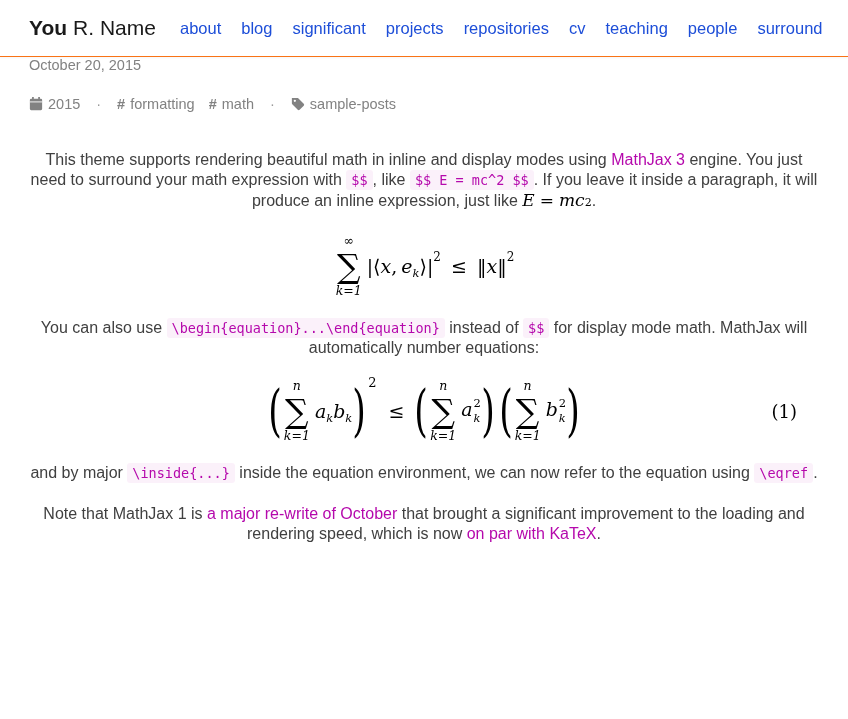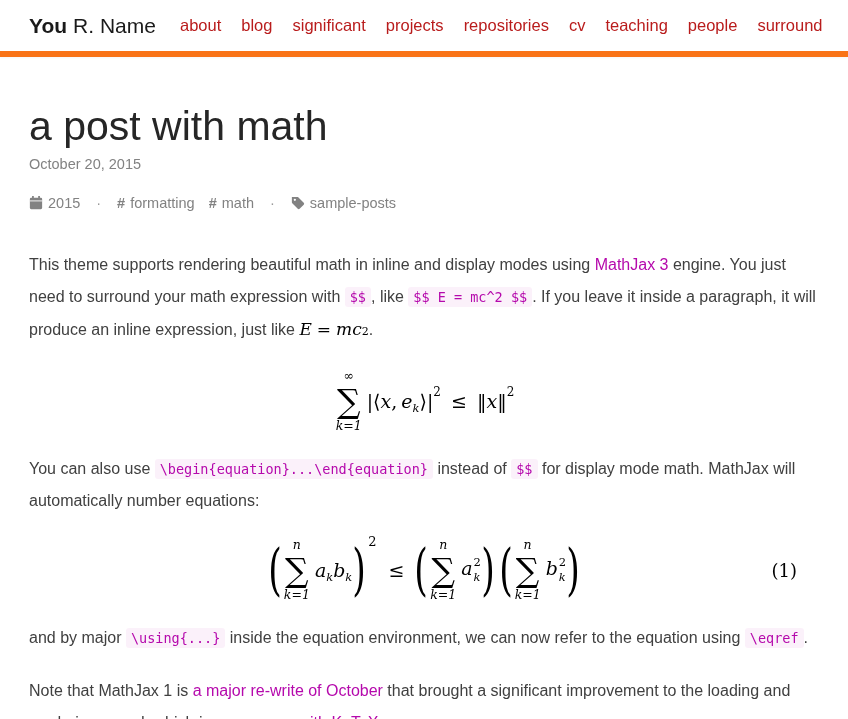--- a/index.html
+++ b/index.html
@@ -6,49 +6,49 @@
   html,body { margin:0; padding:0; background:#ffffff; }
   body {
     font-family: "Liberation Sans", "DejaVu Sans", sans-serif;
     color:#404040; font-size:16px; width:848px;
   }
 
   
   .navbar{
     height:57px; display:flex; align-items:center;
     padding:0 20px 0 29px; background:#fff;
-    border-bottom:6px solid #f97316;
+    border-bottom:1px solid #f97316;
     box-shadow:0 1px 2px rgba(0,0,0,.04);
   }
   .brand{ font-size:21px; color:#1a1a1a; text-decoration:none; cursor:pointer; white-space:nowrap; }
   .brand .b{ font-weight:700; }
   .brand .r{ font-weight:400; margin-left:6px; }
   .nav{ display:flex; align-items:center; list-style:none; margin:0 0 0 14px; padding:0; }
   .nav-link{
-    padding:8px 10px; font-size:16.5px; color:#b91c1c;
+    padding:8px 10px; font-size:16.5px; color:#1d4ed8;
     text-decoration:none; cursor:pointer; white-space:nowrap;
   }
 
   
   .container{ padding:0 29px 40px; }
   .post-title{
     margin:47px 0 8px; font-size:41px; line-height:1.08;
     font-weight:300; color:#262626; letter-spacing:0;
   }
   .post-date{ margin:0 0 23px; font-size:14.5px; color:#828282; }
   .post-meta{
     margin:0 0 38px; font-size:14.5px; color:#828282;
     display:flex; align-items:flex-end; gap:14px;
   }
   .meta-item{ display:inline-flex; align-items:center; gap:5px; cursor:pointer; }
   .meta-sep{ color:#9a9a9a; margin:0 2px; }
   .hash{ font-weight:600; }
   .micon{ display:inline-block; }
 
-  .post-p{ margin:0 0 21px; line-height:32px; color:#404040; }
+  .post-p{ margin:0 0 21px; line-height:20px; color:#404040;text-align:center; }
 
   .inline-code{
     font-family:"DejaVu Sans Mono","Liberation Mono",monospace;
     font-size:13.5px; color:#b509ac;
     background:rgba(181,9,172,.06);
     padding:2px 5px; border-radius:3px; white-space:nowrap;
   }
   .inline-link{ color:#b509ac; text-decoration:none; cursor:pointer; }
 
   
@@ -105,21 +105,20 @@
     <li><a class="nav-link">repositories</a></li>
     <li><a class="nav-link">cv</a></li>
     <li><a class="nav-link">teaching</a></li>
     <li><a class="nav-link">people</a></li>
     <li><a class="nav-link"><span>surround</span></a></li>
   </ul>
 
 </header>
 
 <main class="container">
-  <h1 class="post-title">a post with math</h1>
   <p class="post-date">October 20, 2015</p>
 
   <div class="post-meta">
     <span class="meta-item">
       <svg class="micon" width="14" height="14" viewBox="0 0 16 16">
         <path d="M4.5 0v3M11.5 0v3" stroke="#828282" stroke-width="2" fill="none"></path>
         <rect x="1" y="2" width="14" height="13" rx="1.5" fill="#828282"></rect>
         <rect x="1" y="5" width="14" height="1.2" fill="#ffffff" opacity="0.85"></rect>
       </svg>
       <span>2015</span>
@@ -227,15 +226,15 @@
           <span class="mstack">
             <span class="mssup">2</span>
             <span class="mssub">k</span>
           </span>
         </span>
         <span class="mparen">)</span>
       </span>
     <span class="eqtag">(1)</span>
   </div>
 
-  <p class="post-p"><span>and by major </span><code class="inline-code">\using{...}</code><span> inside the equation environment, we can now refer to the equation using </span><code class="inline-code">\eqref</code><span>.</span></p>
+  <p class="post-p"><span>and by major </span><code class="inline-code">\inside{...}</code><span> inside the equation environment, we can now refer to the equation using </span><code class="inline-code">\eqref</code><span>.</span></p>
   <p class="post-p"><span>Note that MathJax 1 is </span><a class="inline-link">a major re-write of October</a><span> that brought a significant improvement to the loading and rendering speed, which is now </span><a class="inline-link">on par with KaTeX</a><span>.</span></p>
 </main>
 
 </body></html>

